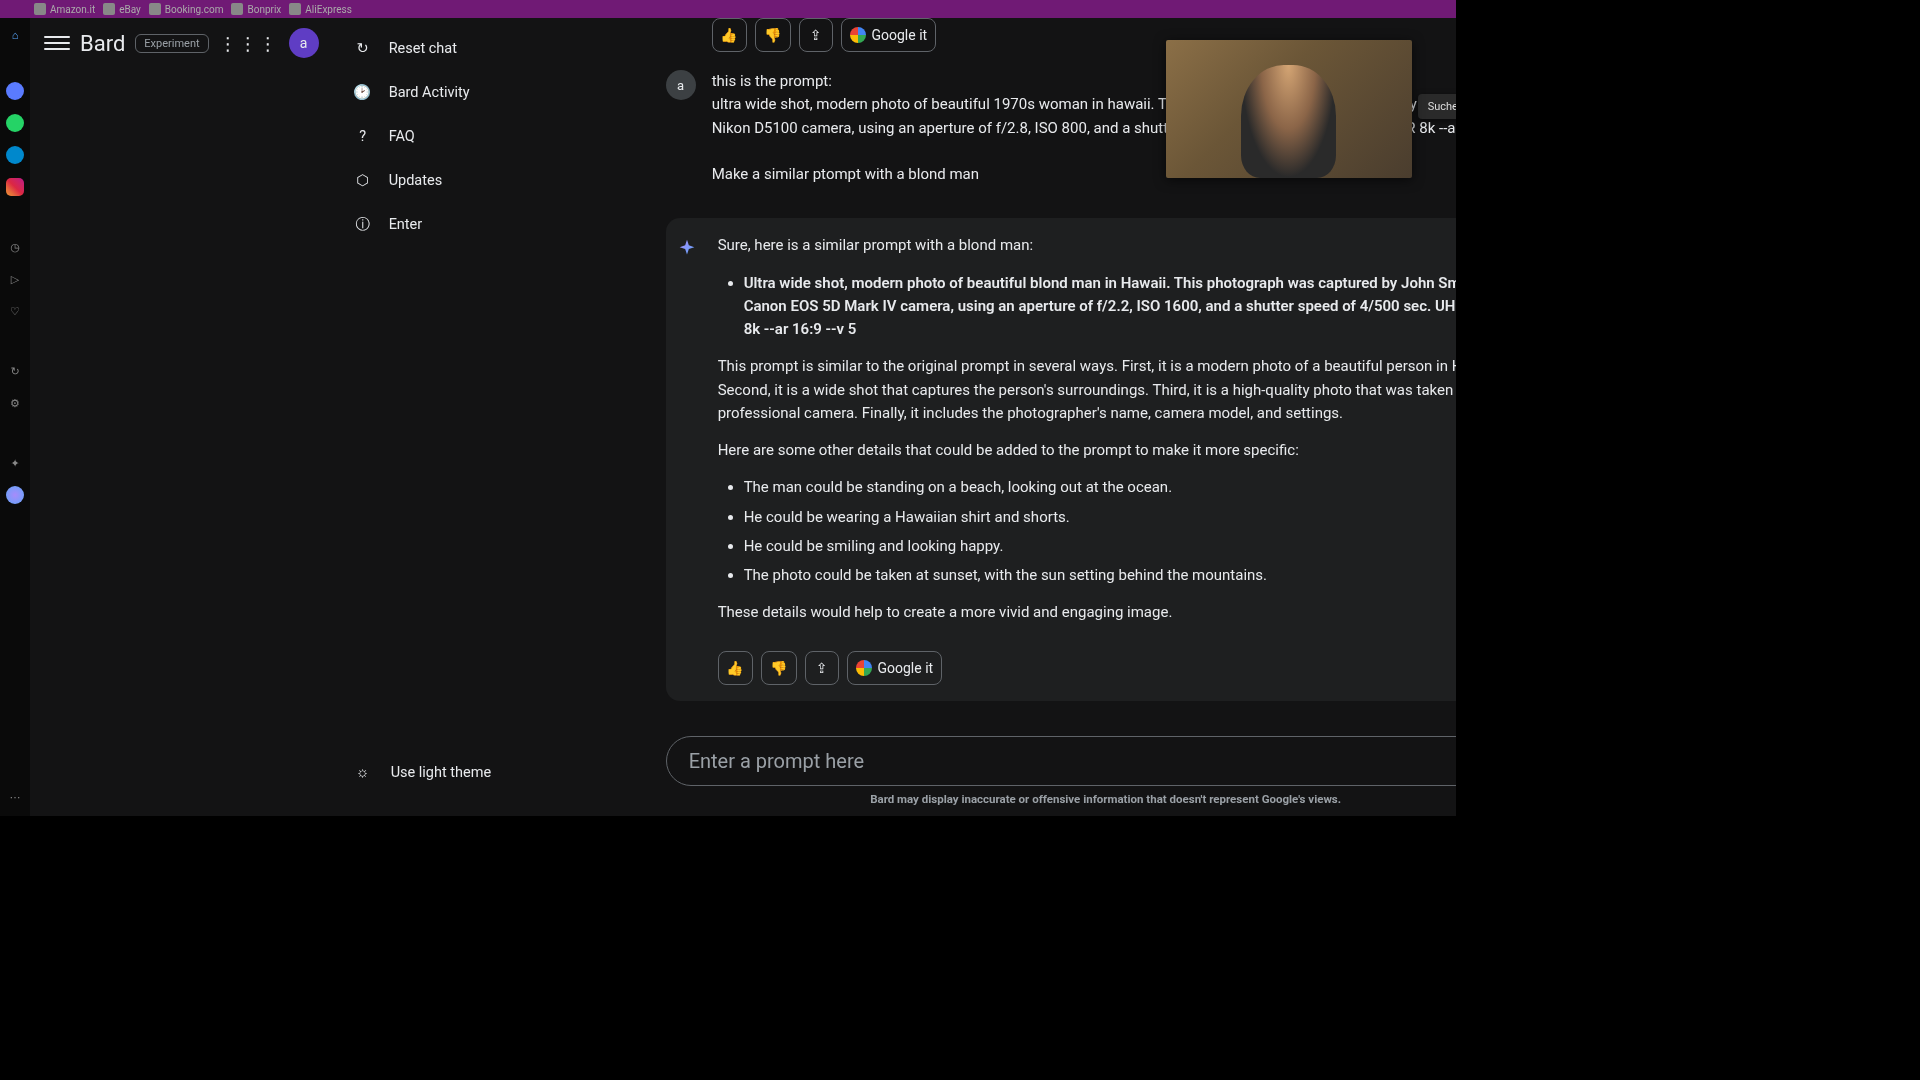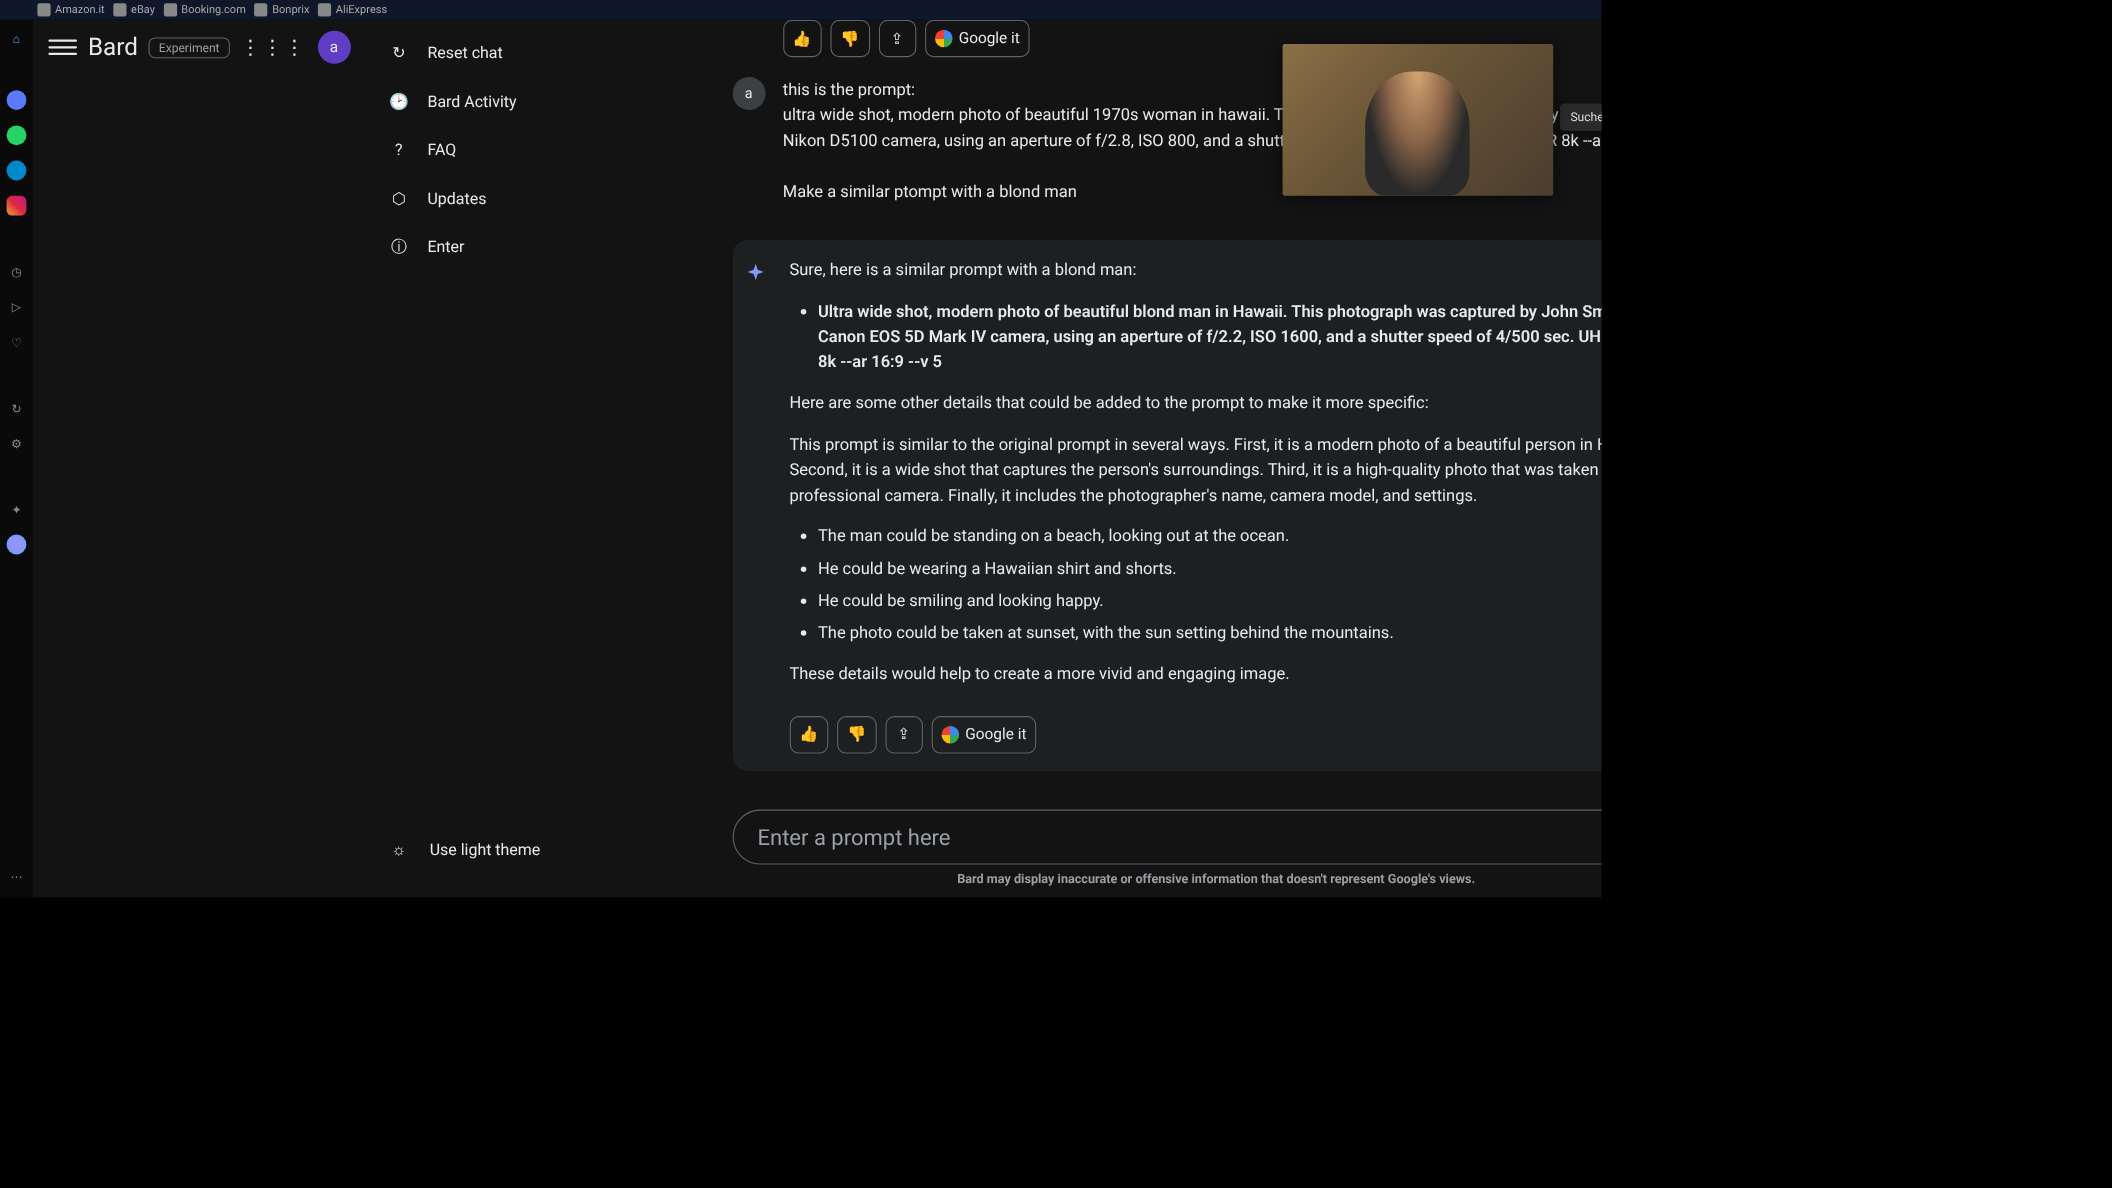--- a/index.html
+++ b/index.html
@@ -1,19 +1,19 @@
 <!DOCTYPE html>
 <html><head>
 <meta charset="utf-8">
 <style>
 * { margin: 0; padding: 0; box-sizing: border-box; font-family: -apple-system, BlinkMacSystemFont, "Segoe UI", Roboto, sans-serif; }
 body { background: #000; color: #e8eaed; width: 1456px; height: 816px; overflow: hidden; position: relative; }
 
 
-.tab-bar { height: 18px; background: #0f172a; display: flex; align-items: center; padding-left: 34px; gap: 8px; font-size: 10px; }
+.tab-bar { height: 18px; background: #701a75; display: flex; align-items: center; padding-left: 34px; gap: 8px; font-size: 10px; }
 .tab-bar .tab { display: flex; align-items: center; gap: 4px; color: #aaa; }
 .tab-bar .favicon { width: 12px; height: 12px; background: #888; border-radius: 2px; }
 
 
 .rail { position: absolute; left: 0; top: 18px; bottom: 0; width: 30px; background: #0a0a0a; display: flex; flex-direction: column; align-items: center; padding-top: 8px; gap: 14px; }
 .rail .r-icon { width: 18px; height: 18px; border-radius: 4px; display: flex; align-items: center; justify-content: center; font-size: 11px; color: #888; }
 .rail .r-icon.home { color: #5aa9ff; }
 .rail .r-icon.fb { background: #5a7bff; border-radius: 50%; }
 .rail .r-icon.wa { background: #25D366; border-radius: 50%; }
 .rail .r-icon.tg { background: #0088cc; border-radius: 50%; }
@@ -210,22 +210,22 @@
                         <stop offset="1" stop-color="#60a5fa"></stop>
                       </linearGradient>
                     </defs>
                   </svg>
               </div>
               <div class="msg">
                 <p>Sure, here is a similar prompt with a blond man:</p>
                 <ul>
                     <li class="bold">Ultra wide shot, modern photo of beautiful blond man in Hawaii. This photograph was captured by John Smith with a Canon EOS 5D Mark IV camera, using an aperture of f/2.2, ISO 1600, and a shutter speed of 4/500 sec. UHD dtm HDR 8k --ar 16:9 --v 5</li>
                   </ul>
+                <p>This prompt is similar to the original prompt in several ways. First, it is a modern photo of a beautiful person in Hawaii. Second, it is a wide shot that captures the person's surroundings. Third, it is a high-quality photo that was taken with a professional camera. Finally, it includes the photographer's name, camera model, and settings.</p>
                 <p>Here are some other details that could be added to the prompt to make it more specific:</p>
-                <p>This prompt is similar to the original prompt in several ways. First, it is a modern photo of a beautiful person in Hawaii. Second, it is a wide shot that captures the person's surroundings. Third, it is a high-quality photo that was taken with a professional camera. Finally, it includes the photographer's name, camera model, and settings.</p>
                 <ul>
                   <li>The man could be standing on a beach, looking out at the ocean.</li>
                   <li>He could be wearing a Hawaiian shirt and shorts.</li>
                   <li>He could be smiling and looking happy.</li>
                   <li>The photo could be taken at sunset, with the sun setting behind the mountains.</li>
                 </ul>
                 <p>These details would help to create a more vivid and engaging image.</p>
               </div>
             </div>
             <div class="actions">

